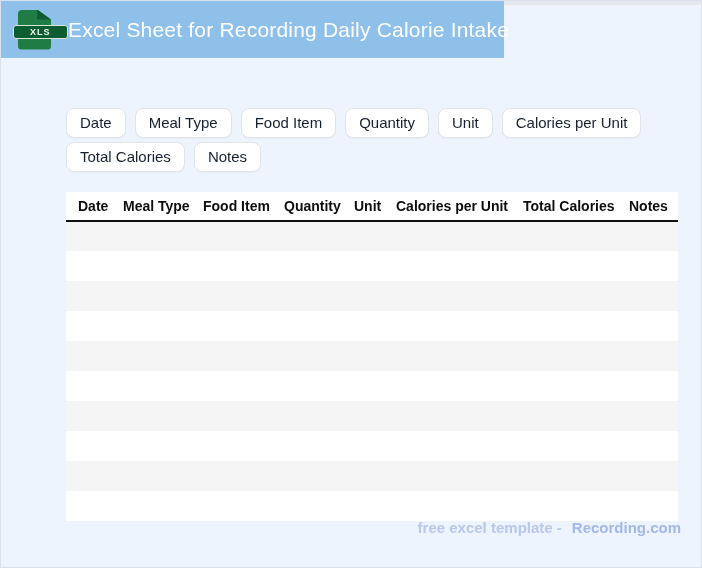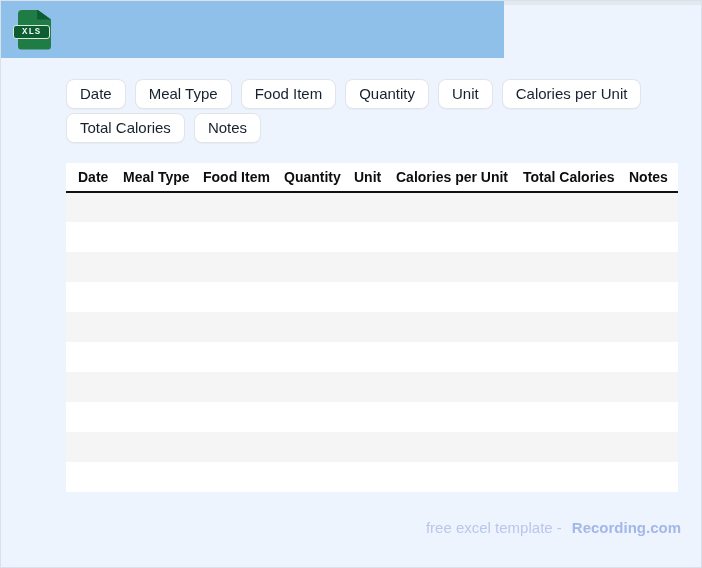--- a/index.html
+++ b/index.html
@@ -46,25 +46,24 @@
     width:42%; height:25%;
     background:var(--file_green_dark,#0e5c31);
     clip-path: polygon(0 0, 100% 100%, 0 100%);
   }
   .file-badge {
     position:absolute; left:-5px; top:15px;
     background:var(--file_green_dark,#0e5c31);
     border:1px solid #d7ead9;
     color:#eafbef;
     font-size:9px; font-weight:700; letter-spacing:1px;
-    line-height:10px; padding:1px 8px;
+    line-height:10px; padding:1px 16px;
     border-radius:3px;
-    font-family:Liberation Mono, monospace;
-  }
-  .content { padding-top:57px; }
+  }
+  .content { padding-top:86px; }
   .chips {
     margin:21px 0 0 65px;
     width:625px;
     display:flex; flex-wrap:wrap;
     column-gap:9px; row-gap:4px;
   }
   .chip {
     display:inline-block;
     box-sizing:border-box;
     height:30px;
@@ -105,41 +104,42 @@
   table.sheet tbody tr { height:30px; }
   table.sheet tbody tr:nth-child(odd)  { background:var(--stripe,#f5f5f6); }
   table.sheet tbody tr:nth-child(even) { background:#ffffff; }
   table.sheet td { padding:0; }
   .footer {
     position:absolute;
     right:20px; top:518px;
     font-size:15px;
     white-space:nowrap;
   }
-  .footer .plain { color:var(--footer_text,#b9c6ed); font-weight:400; }
+  .footer .plain { color:var(--footer_text,#b9c6ed); font-weight:700; }
   .footer .brand {
     color:var(--footer_brand,#a3b7e8);
     font-weight:700;
     margin-left:10px;
     text-decoration:none;
     cursor:pointer;
   }
 </style>
 </head>
 <body>
 
 <div class="page">
   <div class="top-strip"></div>
 
   <header class="banner">
     <div class="file-icon">
       <div class="file-body"></div>
       <div class="file-fold"></div>
       <div class="file-badge">XLS</div>
     </div>
+    <h1>Excel Sheet for Recording Daily Calorie Intake</h1>
   </header>
 
   <div class="content">
     <div class="chips">
         <button class="chip">Date</button>
         <button class="chip">Meal Type</button>
         <button class="chip">Food Item</button>
         <button class="chip">Quantity</button>
         <button class="chip">Unit</button>
         <button class="chip">Calories per Unit</button>

